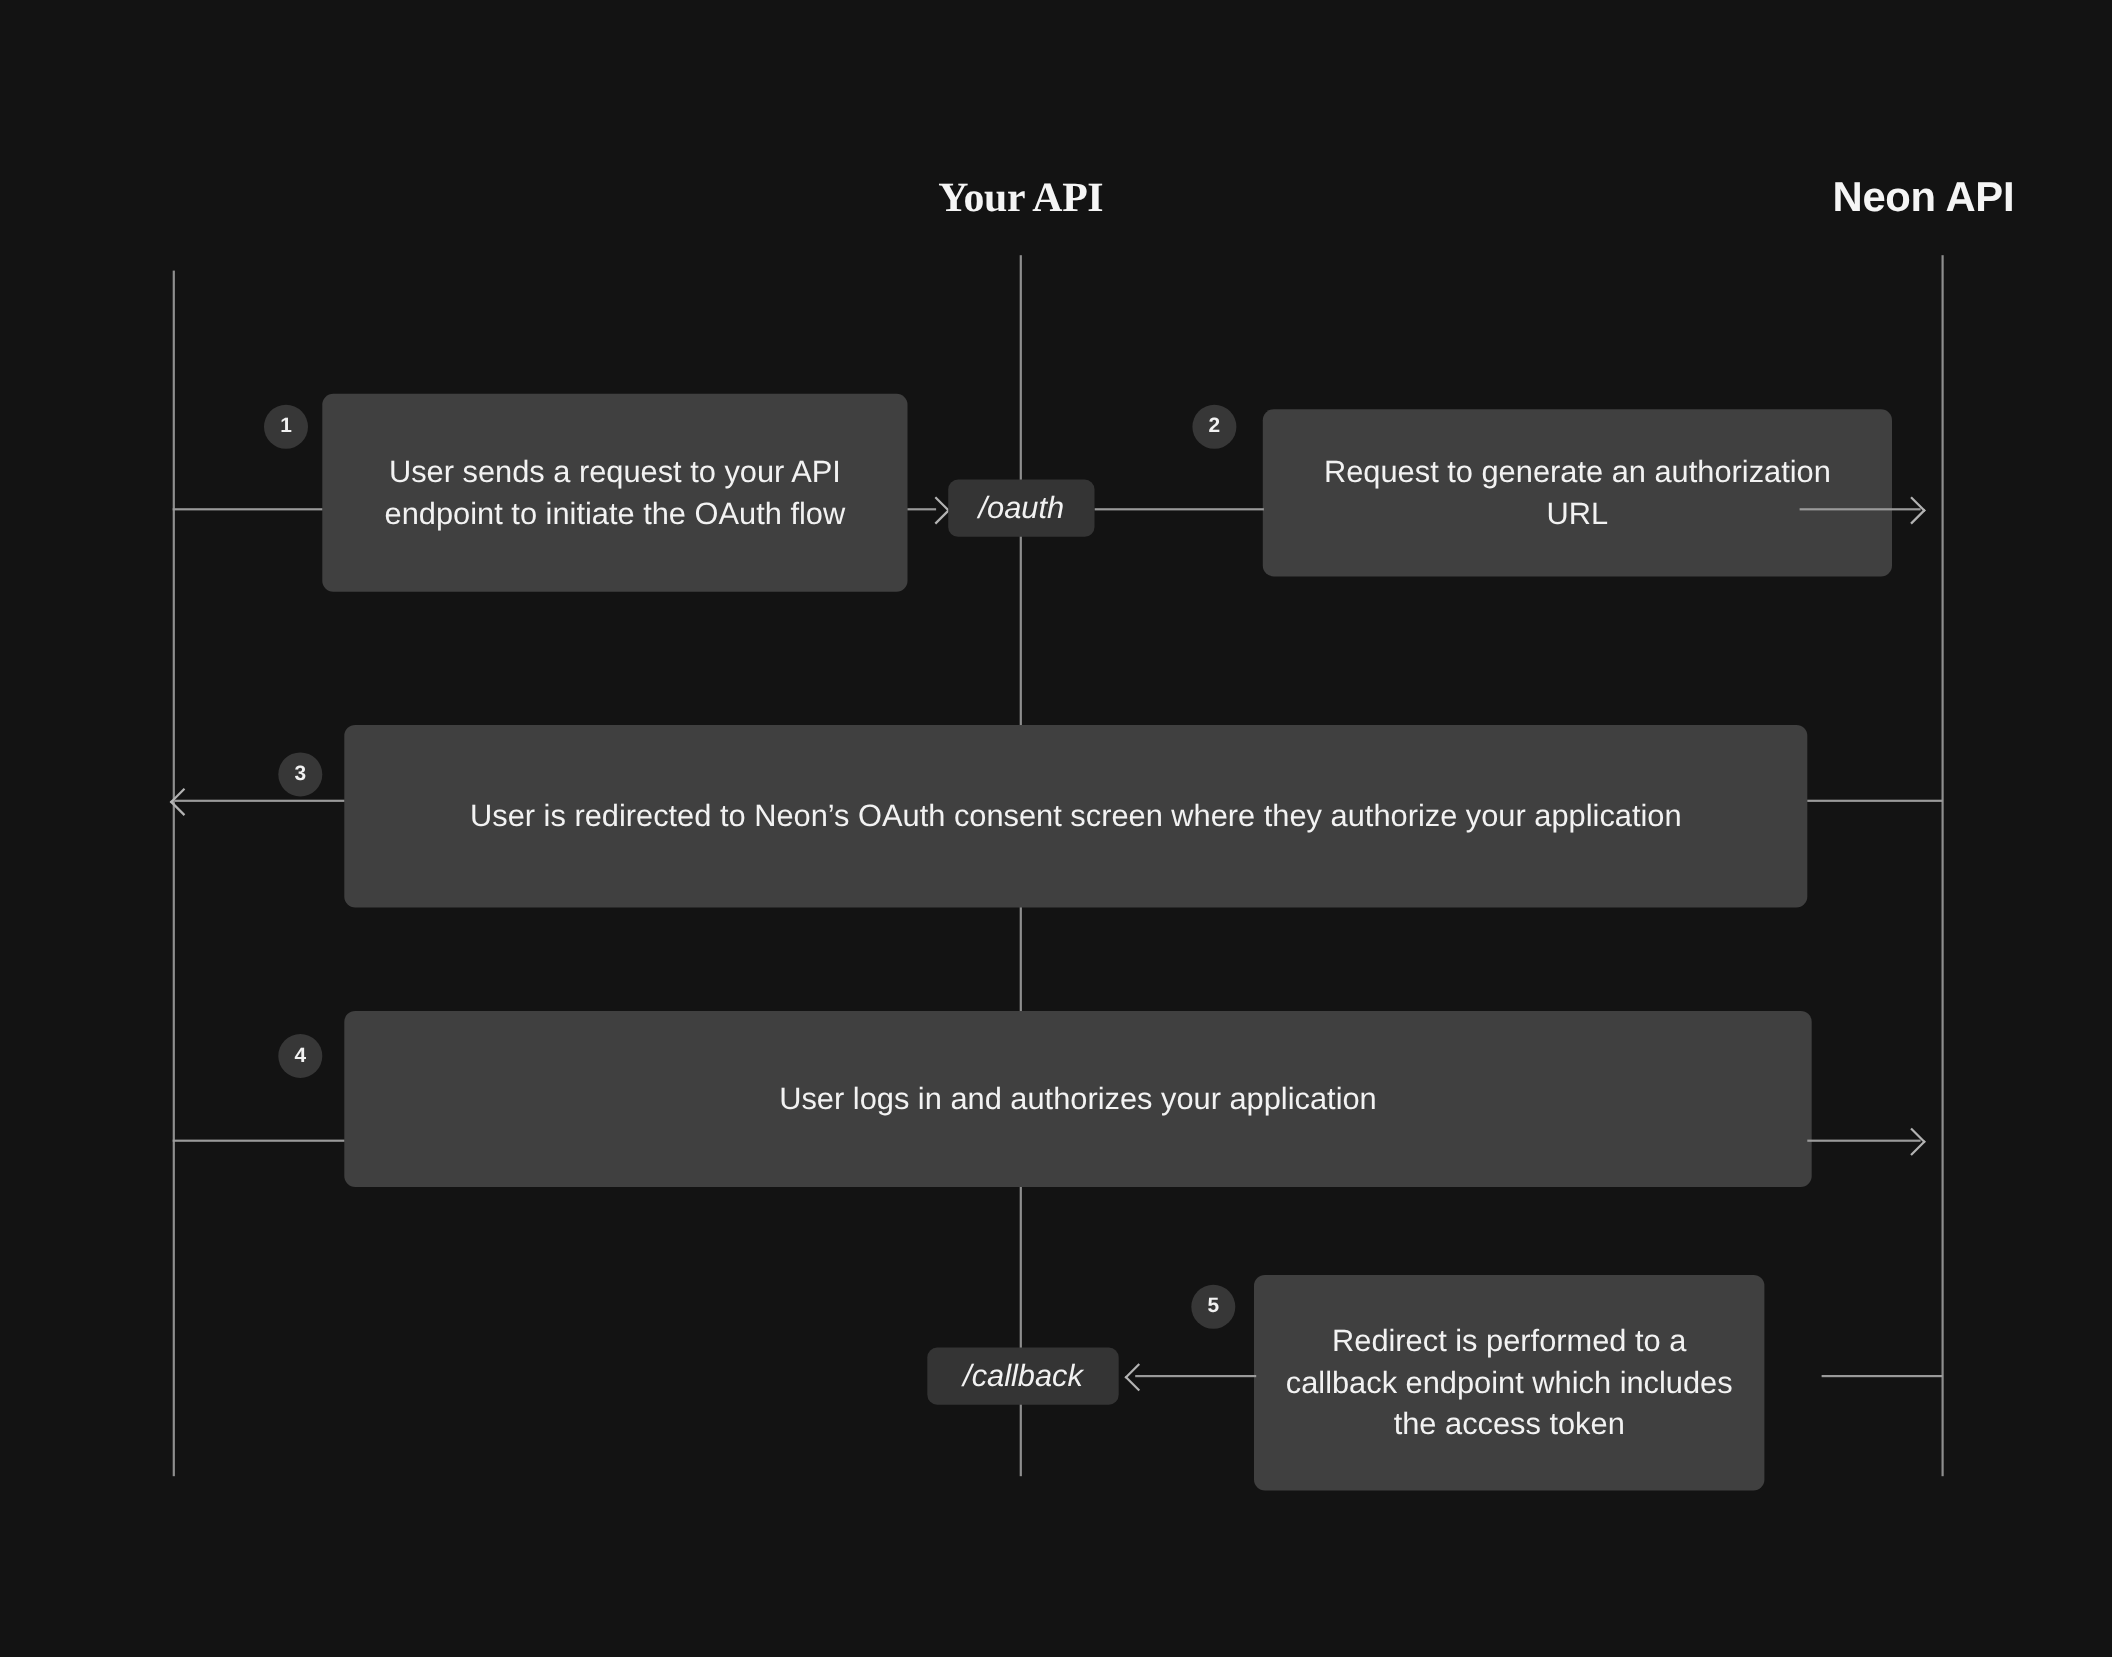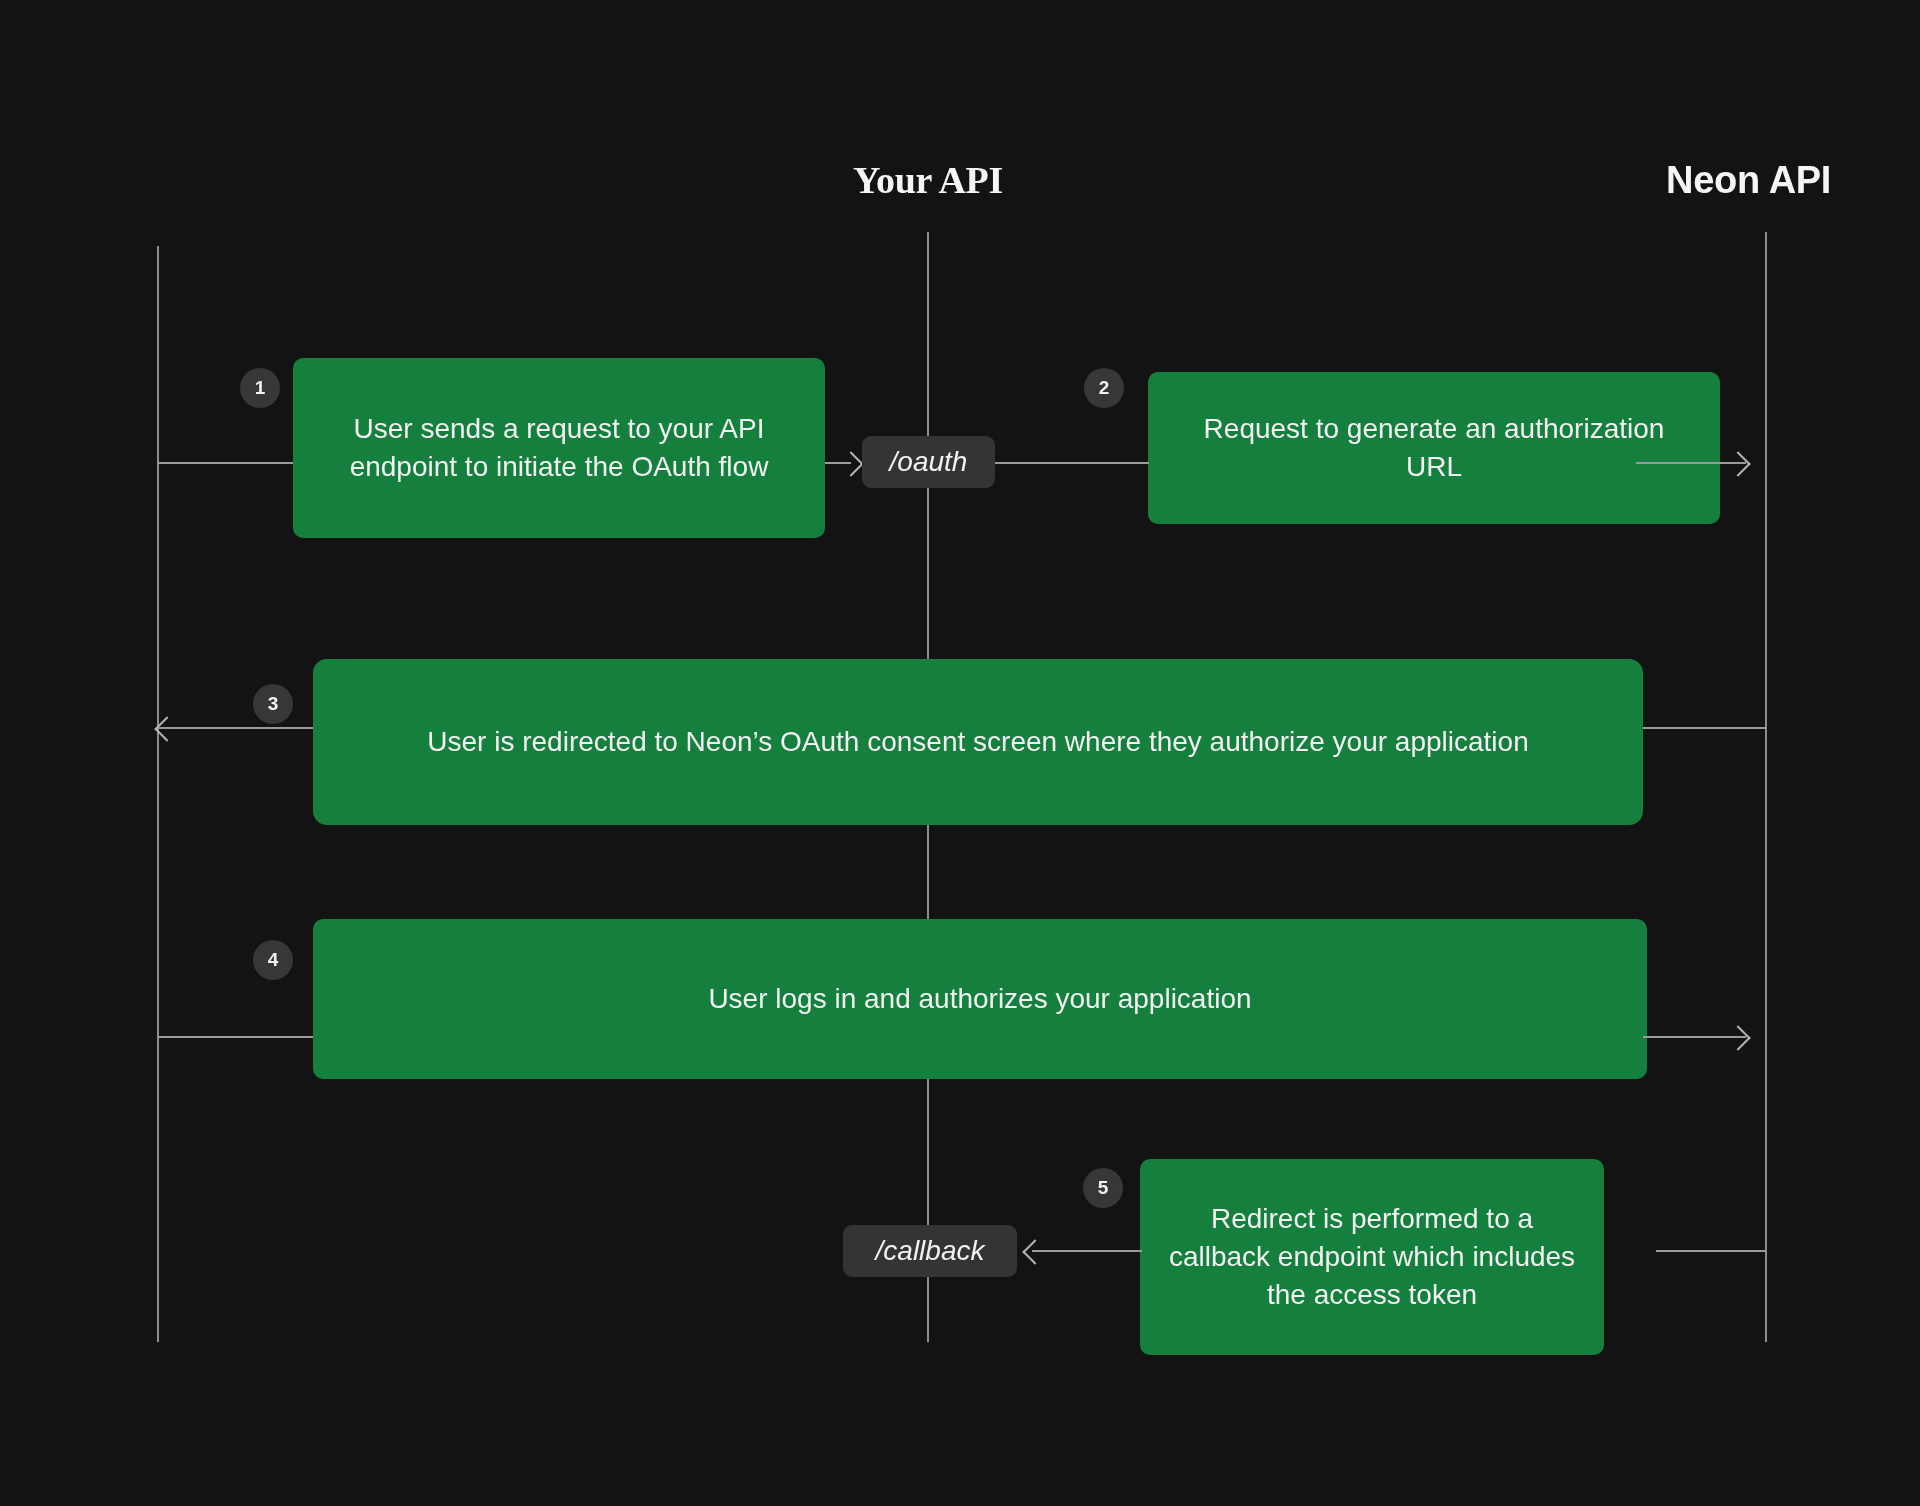--- a/index.html
+++ b/index.html
@@ -33,21 +33,21 @@
   
   .lifeline {
     position: absolute;
     width: 2px;
     background: #8e8e8e;
   }
 
   
   .step-box {
     position: absolute;
-    background: #15803d;
+    background: #404040;
     border-radius: 10px;
     color: #f2f2f2;
     display: flex;
     align-items: center;
     justify-content: center;
     text-align: center;
     font-size: 28px;
     line-height: 1.36;
     padding: 0 28px;
     box-sizing: border-box;
@@ -122,21 +122,21 @@
 
   <div class="conn" style="left:995px; top:462px; width:154px;"></div>
   <div class="badge" style="left:1084px; top:368px;">2</div>
   <div class="step-box" style="left:1148px; top:372px; width:572px; height:152px;">Request to generate an authorization URL</div>
   <div class="conn" style="left:1636px; top:462px; width:110px;"></div>
   <div class="arrowhead right" style="left:1729px; top:455px;"></div>
 
   <div class="conn" style="left:159px; top:727px; width:154px;"></div>
   <div class="arrowhead left" style="left:158px; top:720px;"></div>
   <div class="badge" style="left:253px; top:684px;">3</div>
-  <div class="step-box" style="left:313px; top:659px; width:1330px; height:166px;border-radius:14px;">User is redirected to Neon’s OAuth consent screen where they authorize your application</div>
+  <div class="step-box" style="left:313px; top:659px; width:1330px; height:166px;">User is redirected to Neon’s OAuth consent screen where they authorize your application</div>
   <div class="conn" style="left:1643px; top:727px; width:123px;"></div>
 
   <div class="conn" style="left:157px; top:1036px; width:156px;"></div>
   <div class="badge" style="left:253px; top:940px;">4</div>
   <div class="step-box" style="left:313px; top:919px; width:1334px; height:160px;">User logs in and authorizes your application</div>
   <div class="conn" style="left:1643px; top:1036px; width:103px;"></div>
   <div class="arrowhead right" style="left:1729px; top:1029px;"></div>
 
   <div class="pill" style="left:843px; top:1225px; width:174px; height:52px;">/callback</div>
   <div class="conn" style="left:1032px; top:1250px; width:110px;"></div>

